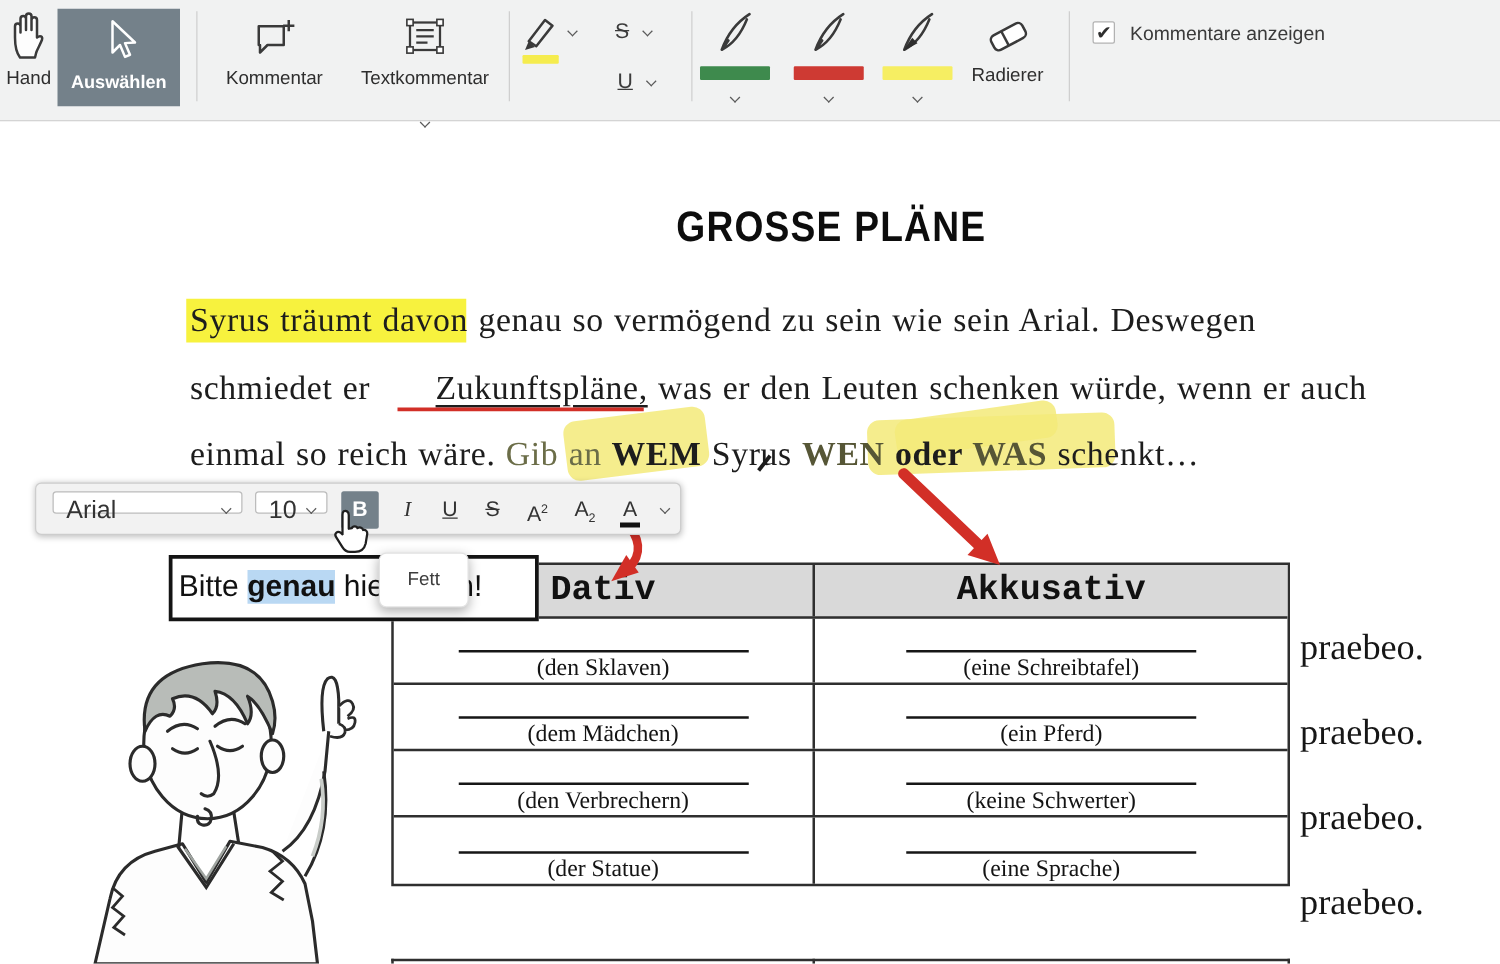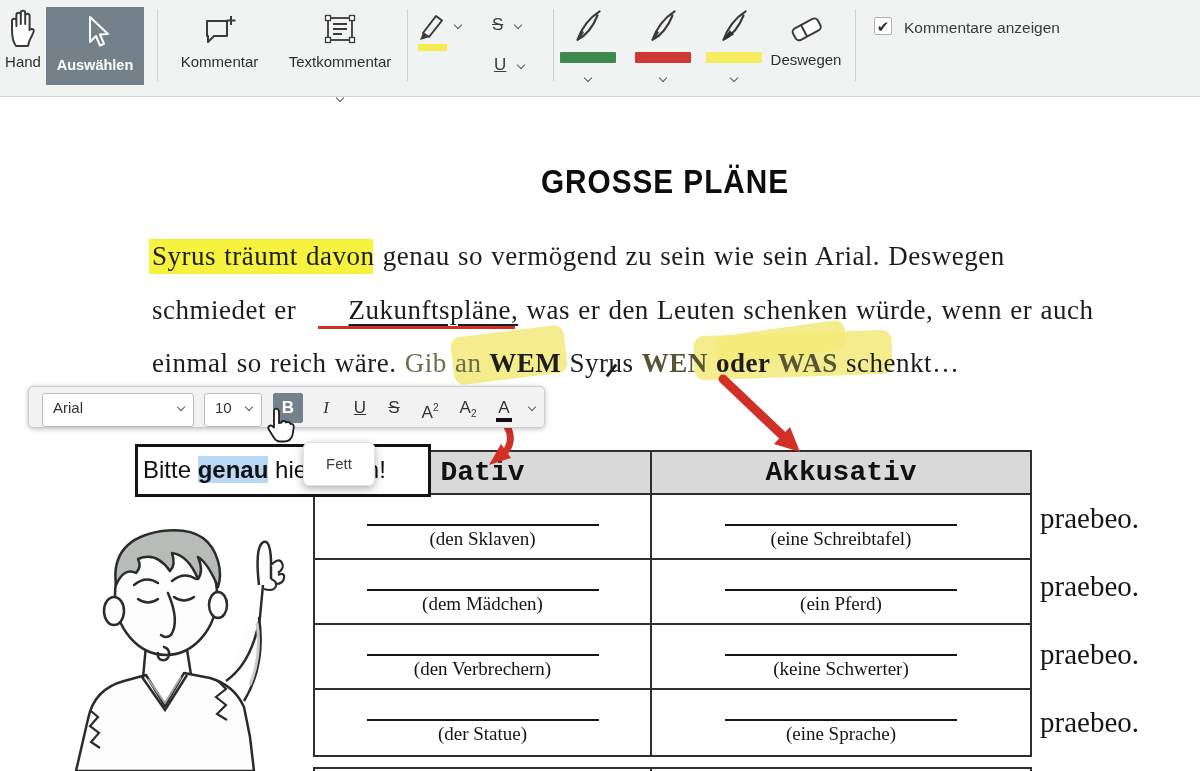--- a/index.html
+++ b/index.html
@@ -46,22 +46,22 @@
   .red-underline { position:absolute; left:318px; top:326px; width:197px; height:3px;
                    background:#d22f27; z-index:4; }
   .bold { font-weight:bold; }
   .olive { color:#6b6d48; }
   .olive-dark { color:#565636; }
 
   
   .fmt-bar { position:absolute; left:28px; top:386px; width:517px; height:42px; background:#f2f2f2;
              border:1px solid #cdcdcd; border-radius:5px; box-shadow:0 1px 5px rgba(0,0,0,0.25);
              z-index:8; }
-  .fmt-select { position:absolute; top:6px; height:34px; background:#fff; border:1px solid #bcbcbc;
-                border-radius:3px; font-size:15px; color:#333; line-height:28px; padding-left:10px; }
+  .fmt-select { position:absolute; top:6px; height:18px; background:#fff; border:1px solid #bcbcbc;
+                border-radius:3px; font-size:20px; color:#333; line-height:28px; padding-left:10px; }
   .fmt-select .chev { position:absolute; right:9px; top:10px; }
   .fmt-btn { position:absolute; top:6px; width:30px; height:30px; text-align:center;
              line-height:30px; font-size:17px; color:#333; border-radius:2px; }
   .fmt-btn.active { background:#74818a; color:#fff; font-weight:bold; }
   .fmt-ital { font-family:"Liberation Serif",serif; font-style:italic; }
   .sup { font-size:10px; vertical-align:super; }
   .sub { font-size:10px; vertical-align:sub; }
   .color-a { border-bottom:4px solid #111; line-height:24px; height:26px; margin-top:3px;
              display:inline-block; padding:0 2px; }
 
@@ -75,21 +75,21 @@
              text-align:center; line-height:42px; font-size:15px; color:#3c3c3c; z-index:9; }
 
   
   .wtable { position:absolute; left:313px; top:450px; width:719px; border:2px solid #2f2f2f;
             z-index:3; background:#fff; }
   .wt-head { display:flex; height:43px; background:#d9d9d9; border-bottom:2px solid #2f2f2f; }
   .wt-th { font-family:Liberation Mono, monospace; font-weight:bold; font-size:28px; color:#111;
            text-align:center; line-height:41px; }
   .wt-th.dativ { width:337px; border-right:2px solid #2f2f2f; }
   .wt-th.akk { flex:1; }
-  .wt-row { display:flex; height:65px; border-bottom:2px solid #2f2f2f; }
+  .wt-row { display:flex; height:53px; border-bottom:2px solid #2f2f2f; }
   .wt-row:last-child { border-bottom:none; }
   .wt-td { display:flex; flex-direction:column; align-items:center; }
   .wt-td.dativ { width:337px; border-right:2px solid #2f2f2f; }
   .wt-td.akk { flex:1; }
   .blank-line { width:232px; height:31px; border-bottom:2px solid #161616; }
   .wt-label { font-family:"Liberation Serif",serif; font-size:19px; color:#141414; margin-top:2px; }
   .table-stub { position:absolute; left:313px; top:767px; width:719px; height:4px;
                 border-left:2px solid #2f2f2f; border-right:2px solid #2f2f2f;
                 border-top:2px solid #2f2f2f; z-index:3; }
   .stub-mid { position:absolute; left:650px; top:767px; width:2px; height:4px; background:#2f2f2f; z-index:3; }
@@ -214,21 +214,21 @@
 
     <div class="tb-item tool-eraser">
       <span>
         <svg width="40" height="34" viewBox="0 0 40 34">
           <g transform="rotate(-28 20 16)">
             <rect x="6" y="11" width="28" height="13" rx="4" fill="#fff" stroke="#3a3a3a" stroke-width="2"></rect>
             <line x1="17" y1="11" x2="17" y2="24" stroke="#3a3a3a" stroke-width="2"></line>
           </g>
         </svg>
       </span>
-      <span class="tb-label">Deswegen</span>
+      <span class="tb-label">Radierer</span>
     </div>
 
     <div class="tb-divider" style="left:855px;"></div>
 
     <div class="cb-box">
       <span>✔</span>
     </div>
     <span class="cb-label">Kommentare anzeigen</span>
   </div>
 

